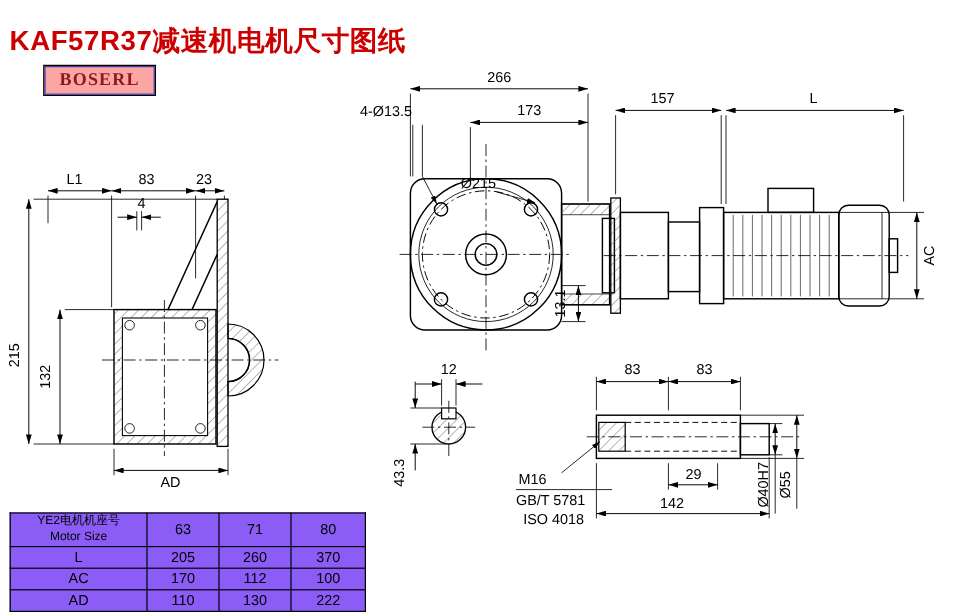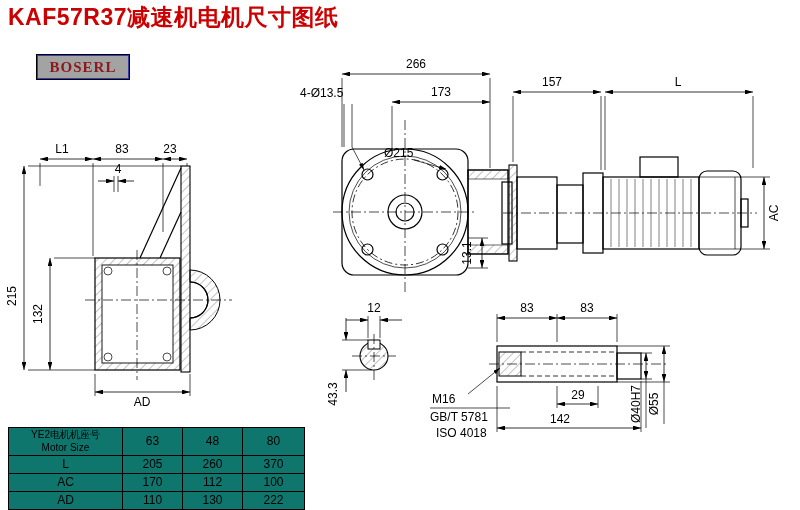--- a/index.html
+++ b/index.html
@@ -1,38 +1,38 @@
 <!DOCTYPE html>
 <html><head>
 <meta charset="utf-8">
 <style>
   html,body{margin:0;padding:0;background:#fff;}
   .page{position:relative;width:800px;height:510px;background:#fff;overflow:hidden;
         font-family:"Liberation Sans",sans-serif;}
-  .title{position:absolute;left:8px;top:2px;font-size:23px;font-weight:bold;color:#cc0000;
+  .title{position:absolute;left:8px;top:19px;font-size:23px;font-weight:bold;color:#cc0000;
          letter-spacing:0.5px;white-space:nowrap;}
   .logo{position:absolute;left:36px;top:54px;width:94px;height:26px;border:1px solid #000;
-        box-sizing:border-box;background:#a3a3a3;}
+        box-sizing:border-box;background:#fca5a5;}
   .logo-inner{width:100%;height:100%;box-sizing:border-box;border:1px solid #3a3ab0;
         display:flex;align-items:center;justify-content:center;
         font-family:"Liberation Serif",serif;font-weight:bold;font-size:15px;
         color:#8b1a1a;letter-spacing:1px;}
   svg.draw{position:absolute;left:0;top:0;}
   
   .ol{fill:none;stroke:#000;stroke-width:1.2;}
   .thin{fill:none;stroke:#000;stroke-width:0.7;}
   .dim{fill:none;stroke:#000;stroke-width:0.8;}
   .cl{fill:none;stroke:#000;stroke-width:0.7;stroke-dasharray:10 3 2 3;}
   .bolt{fill:none;stroke:#000;stroke-width:0.8;stroke-dasharray:8 3 2 3;}
   .hid{fill:none;stroke:#000;stroke-width:0.8;stroke-dasharray:5 3;}
   .fin{stroke:#000;stroke-width:0.5;}
   text.d{font-family:"Liberation Sans",sans-serif;font-size:12px;fill:#000;}
   text.dm{text-anchor:middle;}
   
-  .size-table{position:absolute;left:8px;top:427px;border-collapse:collapse;background:#0f766e;}
+  .size-table{position:absolute;left:8px;top:427px;border-collapse:collapse;background:#8b5cf6;}
   .size-table th,.size-table td{border:1px solid #000;text-align:center;font-weight:normal;
         font-size:12px;color:#000;padding:0 2px;height:17px;line-height:1.2;}
   .size-table .hcell{font-size:10px;line-height:1.25;padding:1px 2px;}
 </style>
 </head>
 <body>
 
 <div class="page">
 
   <div class="title">KAF57R37减速机电机尺寸图纸</div>
@@ -251,21 +251,21 @@
         <col style="width:60px">
         <col style="width:62px">
     </colgroup>
     <tbody>
         <tr>
       <th class="hcell">
         <div>YE2电机机座号</div>
         <div>Motor Size</div>
       </th>
       <th>63</th>
-      <th>48</th>
+      <th>71</th>
       <th>80</th>
     </tr>
     <tr>
       <td>L</td>
       <td>205</td>
       <td>260</td>
       <td>370</td>
     </tr>
     <tr>
       <td>AC</td>

